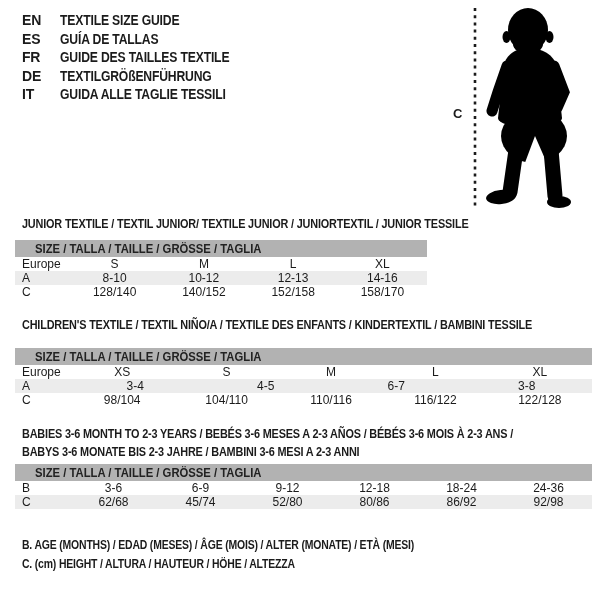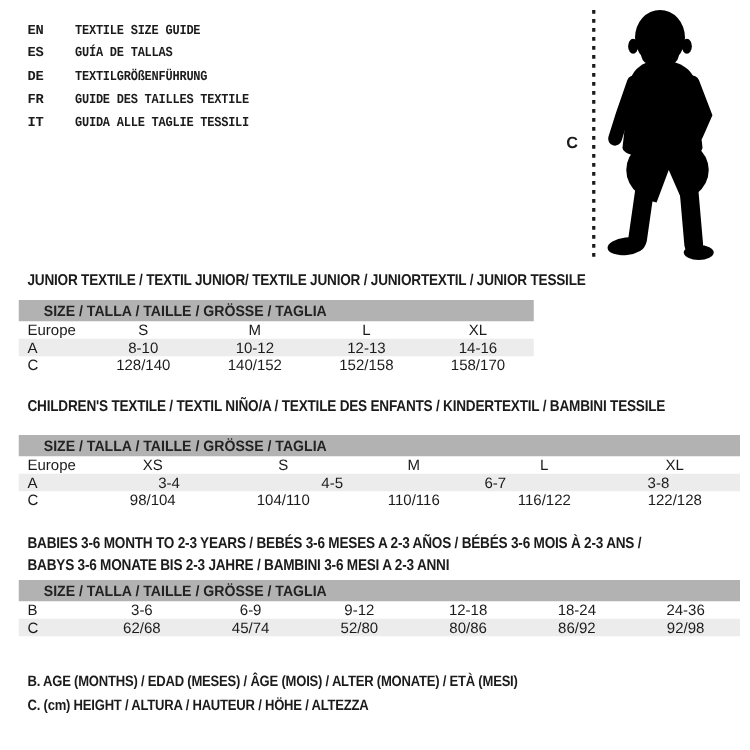--- a/index.html
+++ b/index.html
@@ -1,21 +1,21 @@
 <!DOCTYPE html>
 <html><head>
 <meta charset="utf-8">
 <style>
   html,body{margin:0;padding:0;background:#ffffff;}
   body{width:600px;height:600px;font-family:"Liberation Sans","DejaVu Sans",sans-serif;color:#1b1b1b;}
   .stage{position:relative;width:600px;height:600px;background:#ffffff;overflow:hidden;}
 
   
   .langs{position:absolute;left:22px;top:12px;}
-  .lang-row{display:flex;height:18.6px;align-items:flex-end;font-weight:bold;font-size:11px;letter-spacing:-0.2px;font-family:Liberation Mono, monospace;}
+  .lang-row{display:flex;height:18.6px;align-items:flex-start;font-weight:bold;font-size:14px;letter-spacing:-0.2px;}
   .lang-code{width:38px;flex:0 0 38px;}
   .cond{transform:scaleX(0.87);transform-origin:0 50%;white-space:nowrap;display:inline-block;}
 
   
   .figure{position:absolute;left:440px;top:0;width:160px;height:214px;}
   .figure svg{position:absolute;left:0;top:0;}
   .figure-c{position:absolute;left:13px;top:106px;font-weight:bold;font-size:13px;}
 
   
   .sec-title{position:absolute;left:22px;font-weight:bold;font-size:12.5px;letter-spacing:-0.2px;white-space:nowrap;transform:scaleX(0.87);transform-origin:0 0;}
@@ -41,26 +41,26 @@
   <div class="langs">
     <div class="lang-row">
       <span class="lang-code">EN</span>
       <span class="cond">TEXTILE SIZE GUIDE</span>
     </div>
     <div class="lang-row">
       <span class="lang-code">ES</span>
       <span class="cond">GUÍA DE TALLAS</span>
     </div>
     <div class="lang-row">
+      <span class="lang-code">FR</span>
+      <span class="cond">GUIDE DES TAILLES TEXTILE</span>
+    </div>
+    <div class="lang-row">
       <span class="lang-code">DE</span>
       <span class="cond">TEXTILGRÖßENFÜHRUNG</span>
-    </div>
-    <div class="lang-row">
-      <span class="lang-code">FR</span>
-      <span class="cond">GUIDE DES TAILLES TEXTILE</span>
     </div>
     <div class="lang-row">
       <span class="lang-code">IT</span>
       <span class="cond">GUIDA ALLE TAGLIE TESSILI</span>
     </div>
   </div>
 
   <div class="figure">
     <svg width="160" height="214" viewBox="0 0 160 214">
       <line x1="35" y1="8" x2="35" y2="207" stroke="#1b1b1b" stroke-width="2.6" stroke-dasharray="3 4.2"></line>

